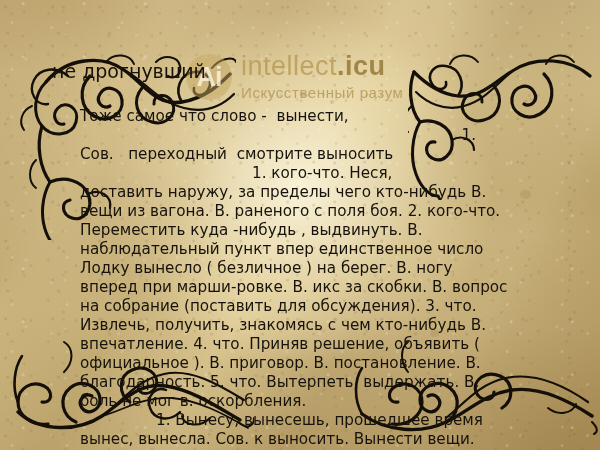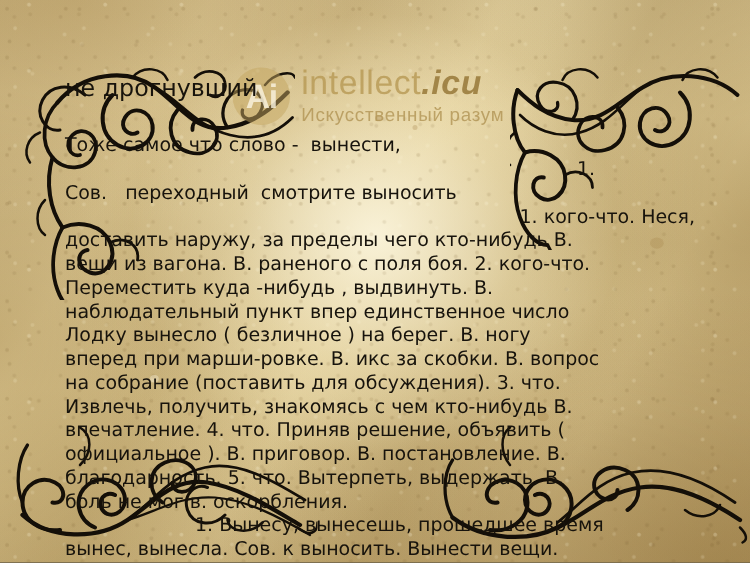--- a/index.html
+++ b/index.html
@@ -88,21 +88,21 @@
     letter-spacing: -1px;
     font-family: "Liberation Sans", sans-serif;
   }
   .wm-text { display: flex; flex-direction: column; line-height: 1; }
   .wm-main {
     font-size: 27px;
     font-family: "Liberation Sans", sans-serif;
     color: rgba(183,152,84,0.80);
     letter-spacing: 0.5px;
   }
-  .wm-main b { color: rgba(150,120,56,0.85); font-weight: 700; font-style: italic; }
+  .wm-main b { color: rgba(150,120,56,0.85); font-weight: 700; }
   .wm-sub {
     margin-top: 5px;
     font-size: 15px;
     font-family: "Liberation Sans", sans-serif;
     color: rgba(176,146,82,0.78);
     letter-spacing: 0.6px;
   }
 
   
   .content {
@@ -119,23 +119,23 @@
     font-size: 19px;
     line-height: 19px;
     margin: 0 0 26px 0;
   }
   .body-text {
     margin: 0;
     font-size: 15.2px;
     line-height: 19px;
     white-space: pre-wrap;
   }
-  .line { display: block; }
+  .line { display: block; margin-left: 28px; }
   .line-right { display: block; text-align: right; padding-right: 80px; }
-  .line-indent-1 { display: block; padding-left: 200px; text-align: right; }
+  .line-indent-1 { display: block; padding-left: 200px; }
   .line-indent-2 { display: block; padding-left: 104px; }
 </style>
 </head>
 <body>
 
 <div id="page">
 
   <div class="grain"></div>
 
   <div class="blotch" style="left:300px;top:92px;width:6px;height:5px;background:rgba(150,110,50,0.30);"></div>

